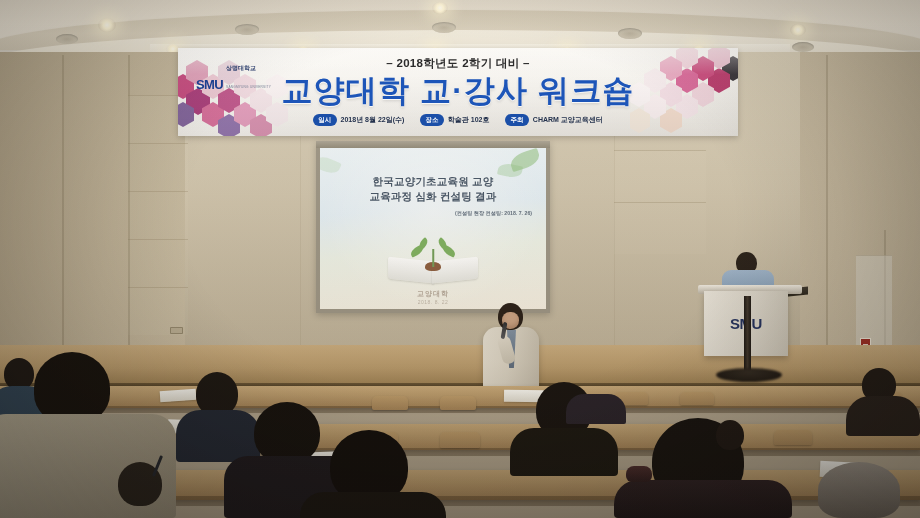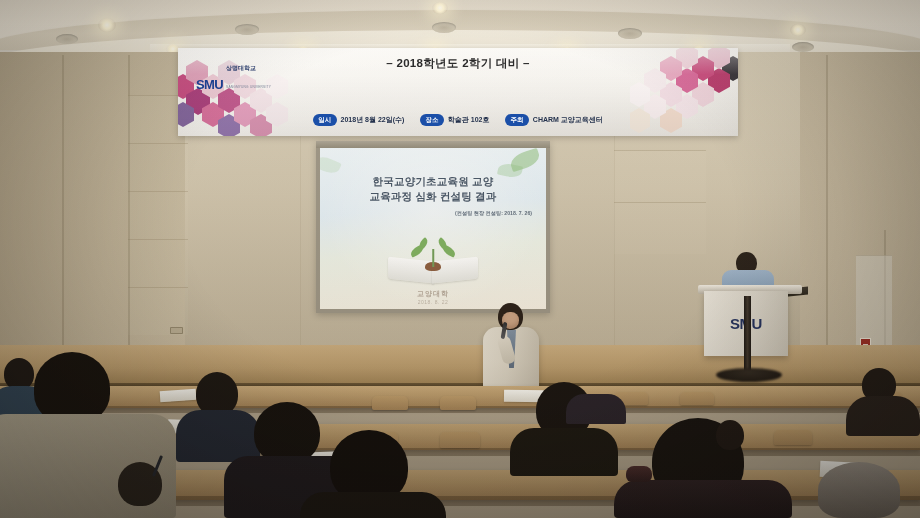--- a/index.html
+++ b/index.html
@@ -428,20 +428,21 @@
 
     <div class="smu-logo">
       <span class="smu-mark">SMU</span>
       <span>
         <span class="smu-korean">상명대학교</span><br>
         <span class="smu-eng">SANGMYUNG UNIVERSITY</span>
       </span>
     </div>
 
     <div class="banner-sup">– 2018학년도 2학기 대비 –</div>
+    <div class="banner-title">교양대학 교·강사 워크숍</div>
 
     <div class="banner-meta">
       <span class="meta-item">
         <span class="meta-badge">일시</span>
         <span class="meta-text">2018년 8월 22일(수)</span>
       </span>
       <span class="meta-item">
         <span class="meta-badge">장소</span>
         <span class="meta-text">학술관 102호</span>
       </span>

